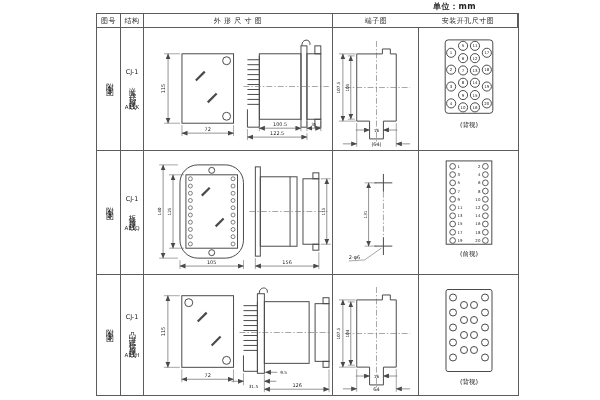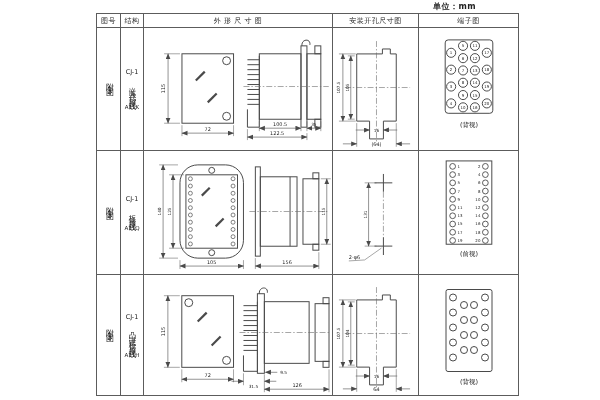--- a/index.html
+++ b/index.html
@@ -43,22 +43,22 @@
 </svg>
 
 <div class="page">
   <div class="unit">单位：mm</div>
 
   <div class="tbl">
 
     <div class="cell hcell">图号</div>
     <div class="cell hcell">结构</div>
     <div class="cell hcell">外 形 尺 寸 图</div>
+    <div class="cell hcell c-last">端子图</div>
     <div class="cell hcell">安装开孔尺寸图</div>
-    <div class="cell hcell c-last">端子图</div>
 
     <div class="cell">
       <span class="vtext">附图3</span>
     </div>
     <div class="cell">
       <div class="struct">
         <span class="model">CJ-1</span>
         <span class="desc">嵌入式后接线</span>
         <span class="code">A11K</span>
       </div>

